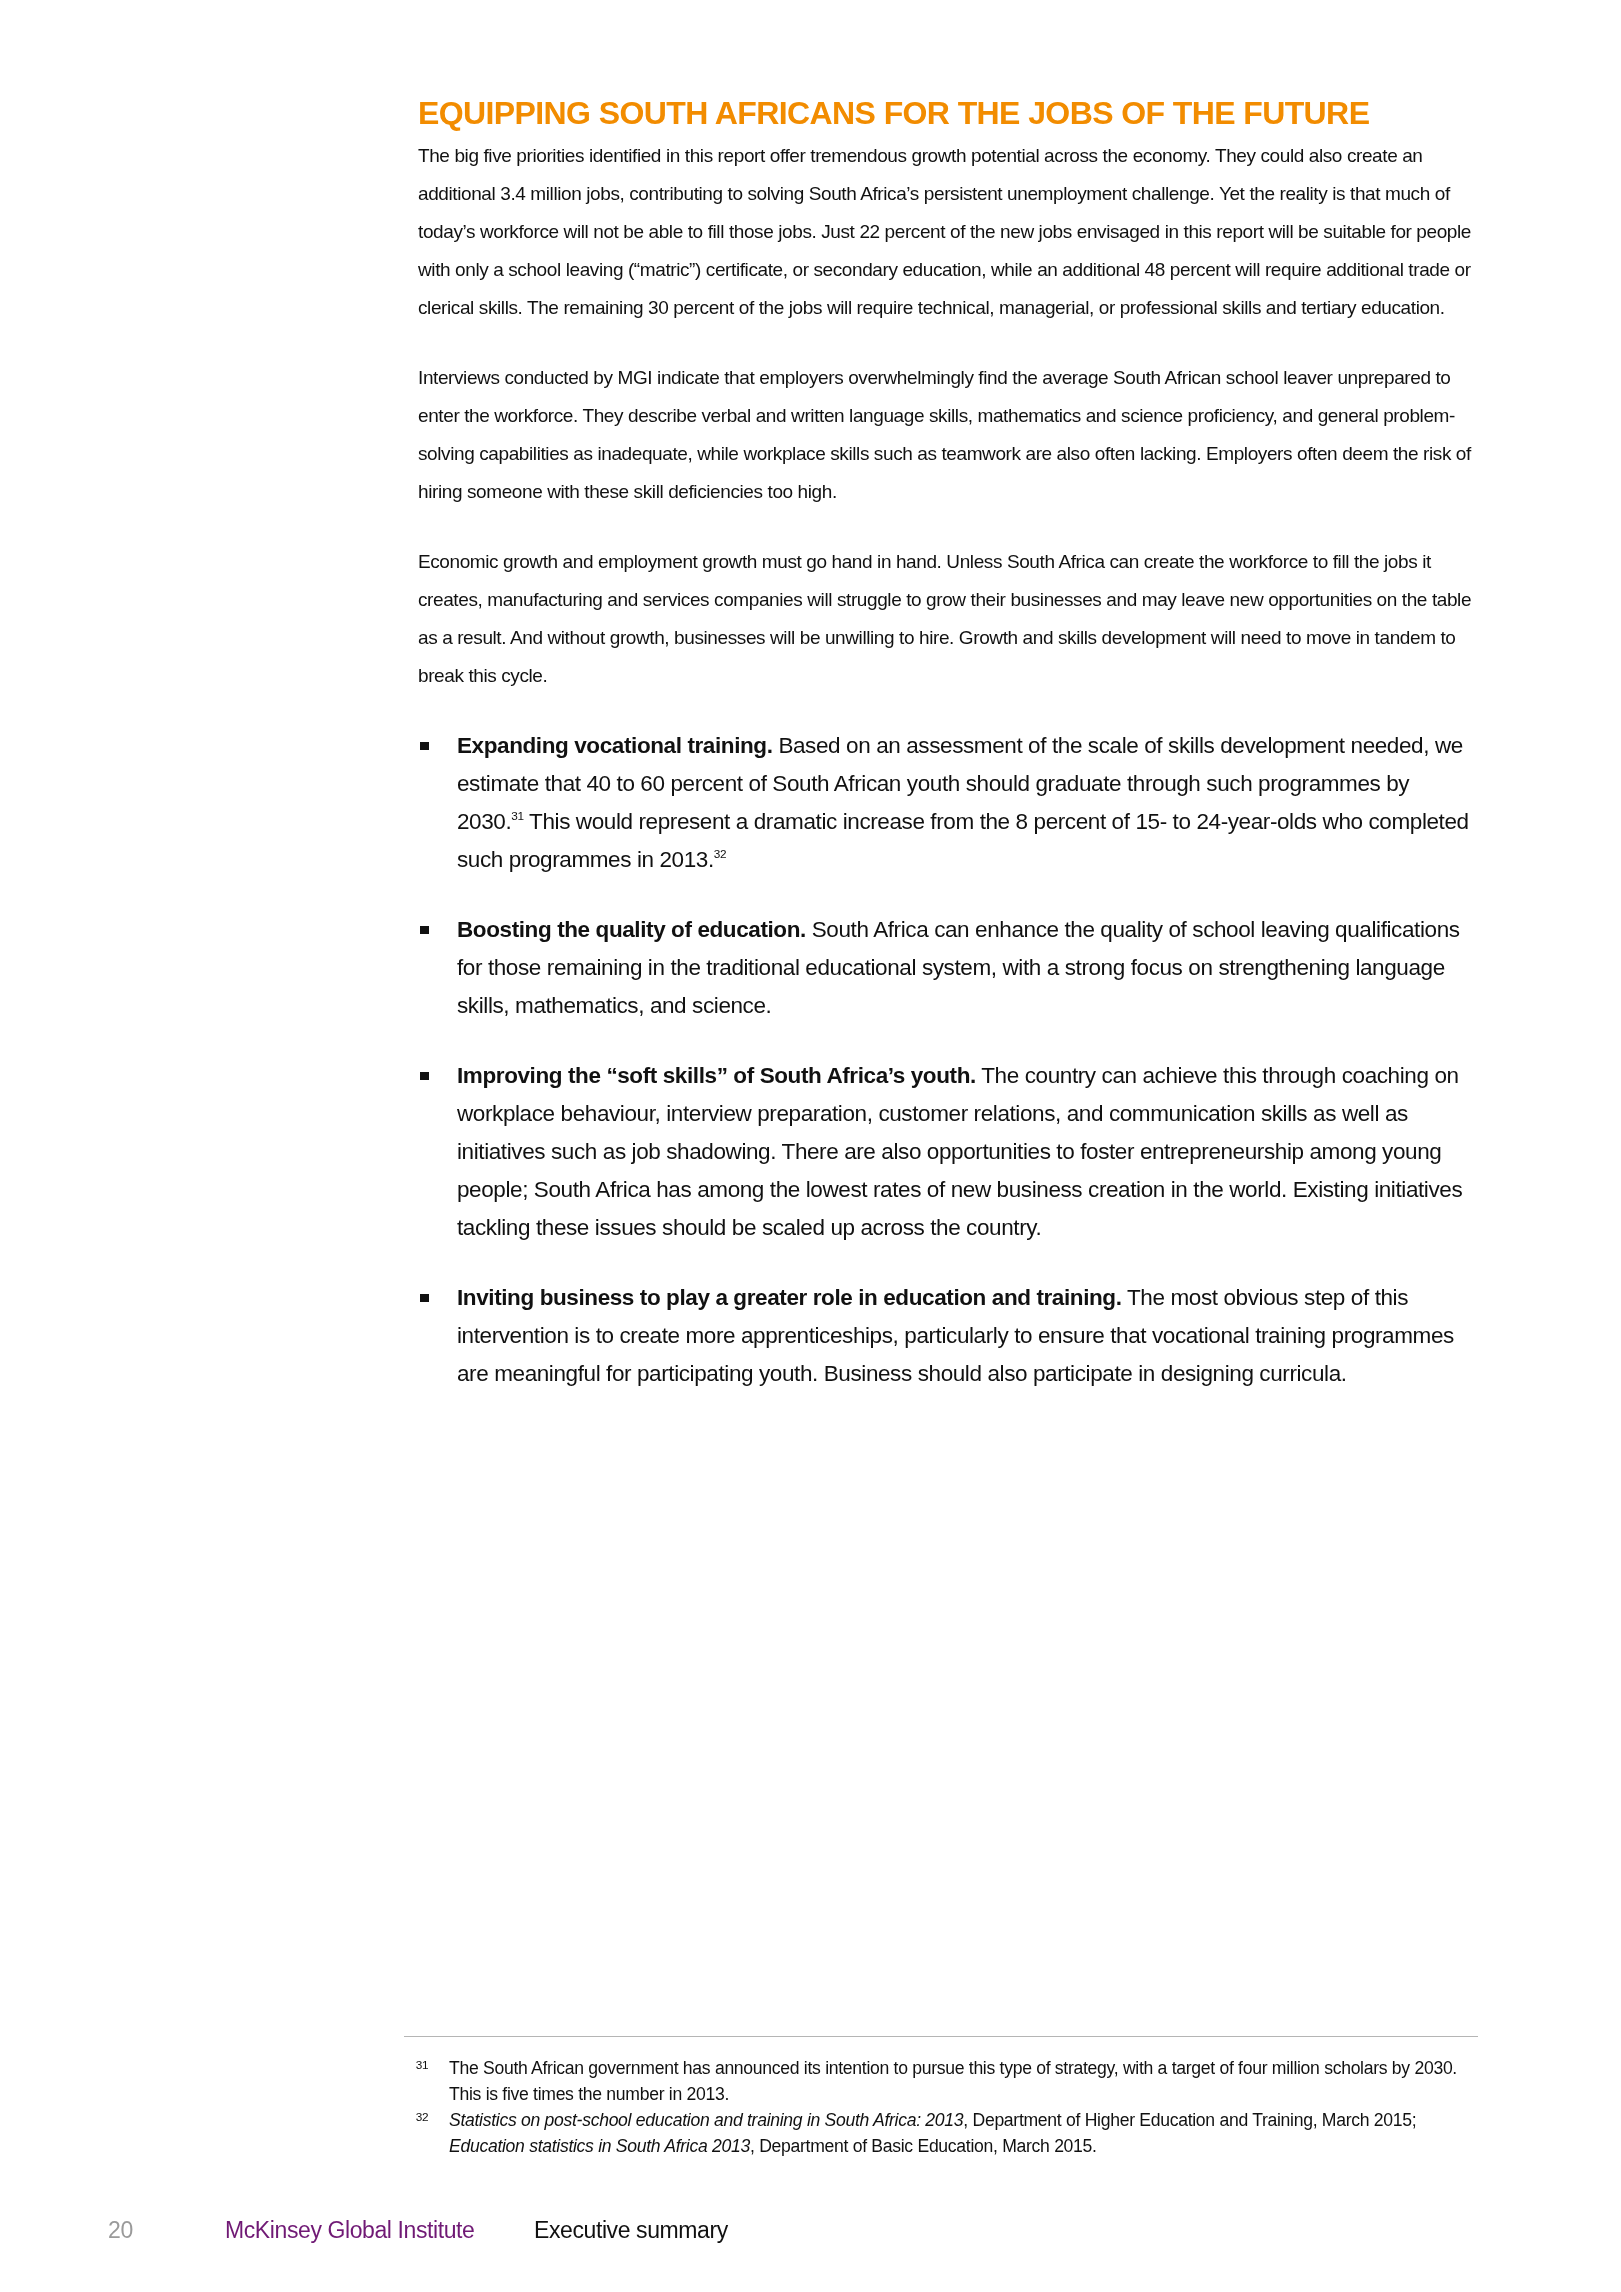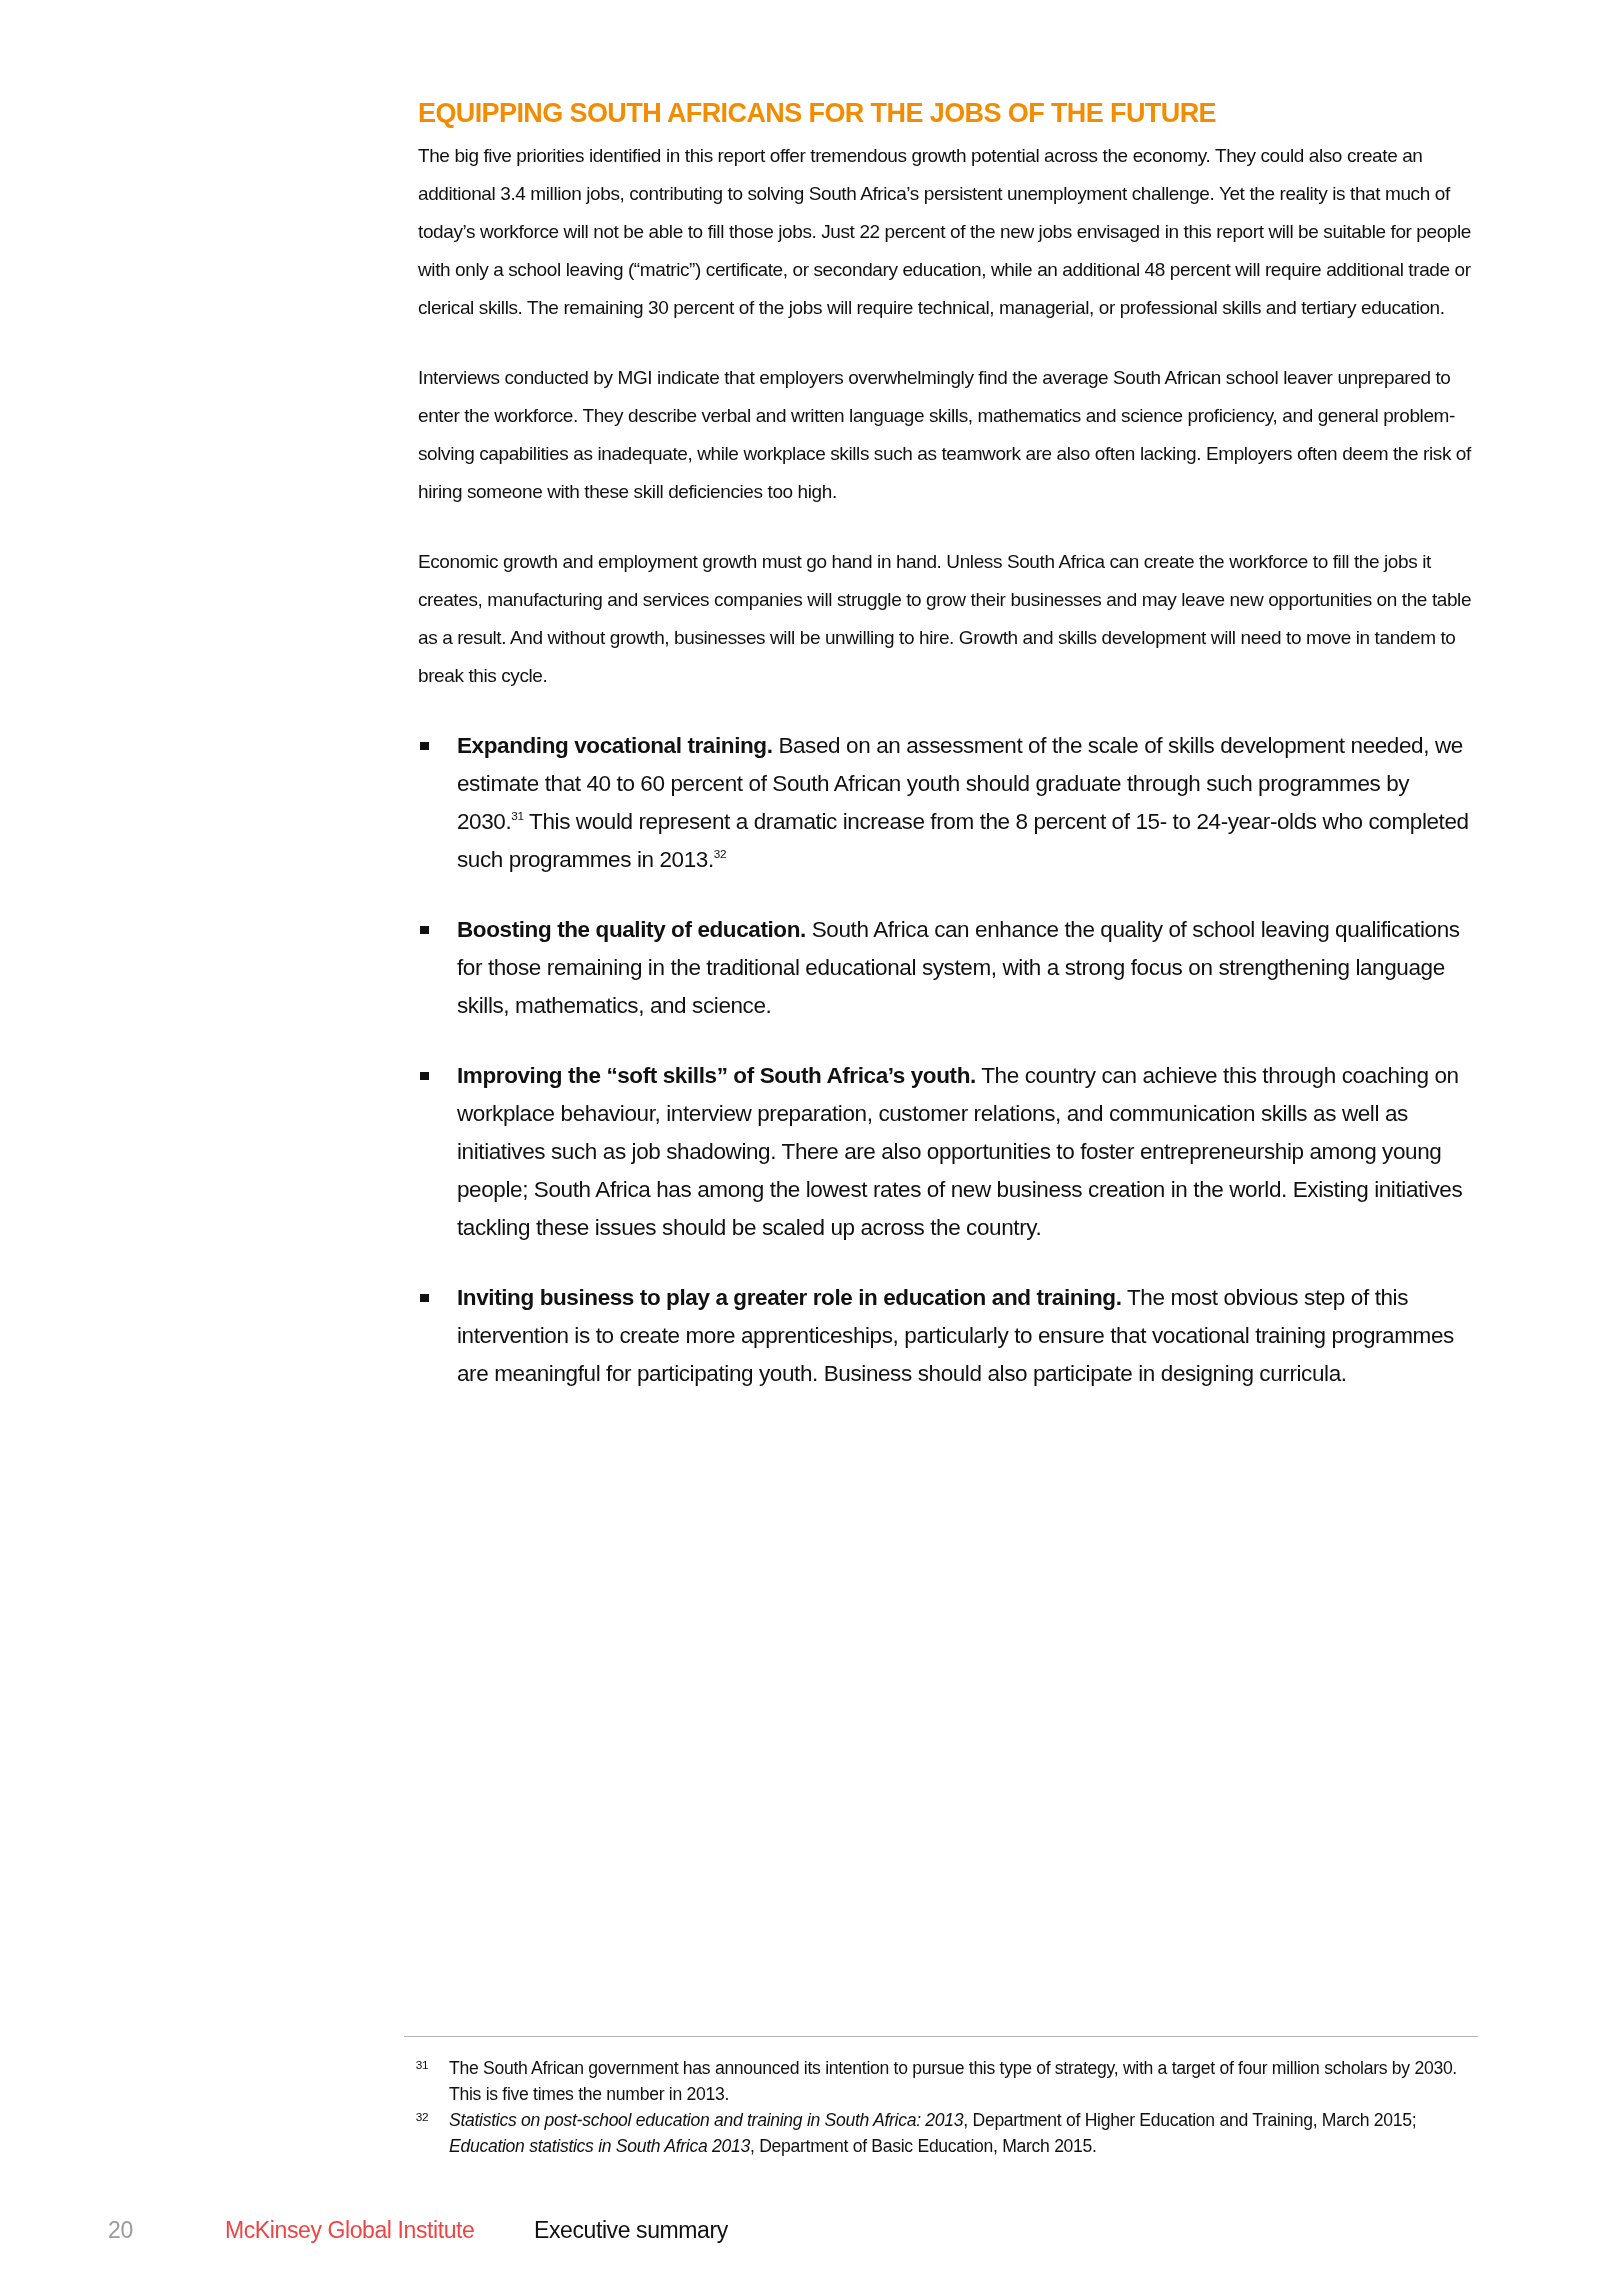--- a/index.html
+++ b/index.html
@@ -1,39 +1,39 @@
 <!DOCTYPE html>
 <html><head>
 <meta charset="utf-8">
 <style>
   html, body { margin:0; padding:0; background:#ffffff; }
   body { width:1621px; height:2293px; position:relative; overflow:hidden;
          font-family:"Liberation Sans", sans-serif; color:#111111; }
   .heading { position:absolute; left:418px; top:99px; margin:0;
              font-family:"Liberation Sans", sans-serif; font-weight:bold;
-             font-size:27px; line-height:29px; color:#F28C00;
+             font-size:32px; line-height:29px; color:#F28C00;
              letter-spacing:-0.6px; white-space:nowrap; }
   .body-col { position:absolute; left:418px; top:137px; width:1059px; }
   .para { margin:0 0 32px 0; font-size:19px; line-height:38px; letter-spacing:-0.4px; }
   .bullets { margin:0; padding:0; list-style:none; }
   .bullet { position:relative; padding-left:39px; margin:5px 0 32px 0;
             font-size:22.5px; line-height:38px; letter-spacing:-0.4px; }
   .bullet .sq { position:absolute; left:2px; top:14.7px; width:8.8px; height:8.8px; background:#111; }
   .bullet .lead { font-weight:bold; }
   sup.fn { font-size:11.8px; line-height:0; vertical-align:8.8px; }
   .rule { position:absolute; left:404px; top:2036px; width:1074px; height:0;
           border-top:1.5px solid #b5b5b5; }
   .footnotes { position:absolute; left:404px; top:2055px; width:1078px; }
   .footnote { position:relative; padding-left:45px; font-size:17.6px; line-height:26px;
               letter-spacing:-0.3px; margin:0 0 0 0; }
   .footnote .fnnum { position:absolute; left:11.8px; top:-2.9px; font-size:11.8px; }
   .footnote i { font-style:italic; }
   .footer { position:absolute; top:2219px; font-size:23px; line-height:23.5px; letter-spacing:-0.4px; white-space:nowrap; }
   .footer.page-num { left:108px; color:#9a9a9a; }
-  .footer.publisher { left:225px; color:#ef4444; }
+  .footer.publisher { left:225px; color:#701a75; }
   .footer.section { left:534px; color:#111111;text-align:center; }
 </style>
 </head>
 <body>
 
 <h2 class="heading">EQUIPPING SOUTH AFRICANS FOR THE JOBS OF THE FUTURE</h2>
 
 <div class="body-col">
   <p class="para">The big five priorities identified in this report offer tremendous growth potential across the economy. They could also create an additional 3.4 million jobs, contributing to solving South Africa’s persistent unemployment challenge. Yet the reality is that much of today’s workforce will not be able to fill those jobs. Just 22 percent of the new jobs envisaged in this report will be suitable for people with only a school leaving (“matric”) certificate, or secondary education, while an additional 48 percent will require additional trade or clerical skills. The remaining 30 percent of the jobs will require technical, managerial, or professional skills and tertiary education.</p>
   <p class="para">Interviews conducted by MGI indicate that employers overwhelmingly find the average South African school leaver unprepared to enter the workforce. They describe verbal and written language skills, mathematics and science proficiency, and general problem-solving capabilities as inadequate, while workplace skills such as teamwork are also often lacking. Employers often deem the risk of hiring someone with these skill deficiencies too high.</p>

